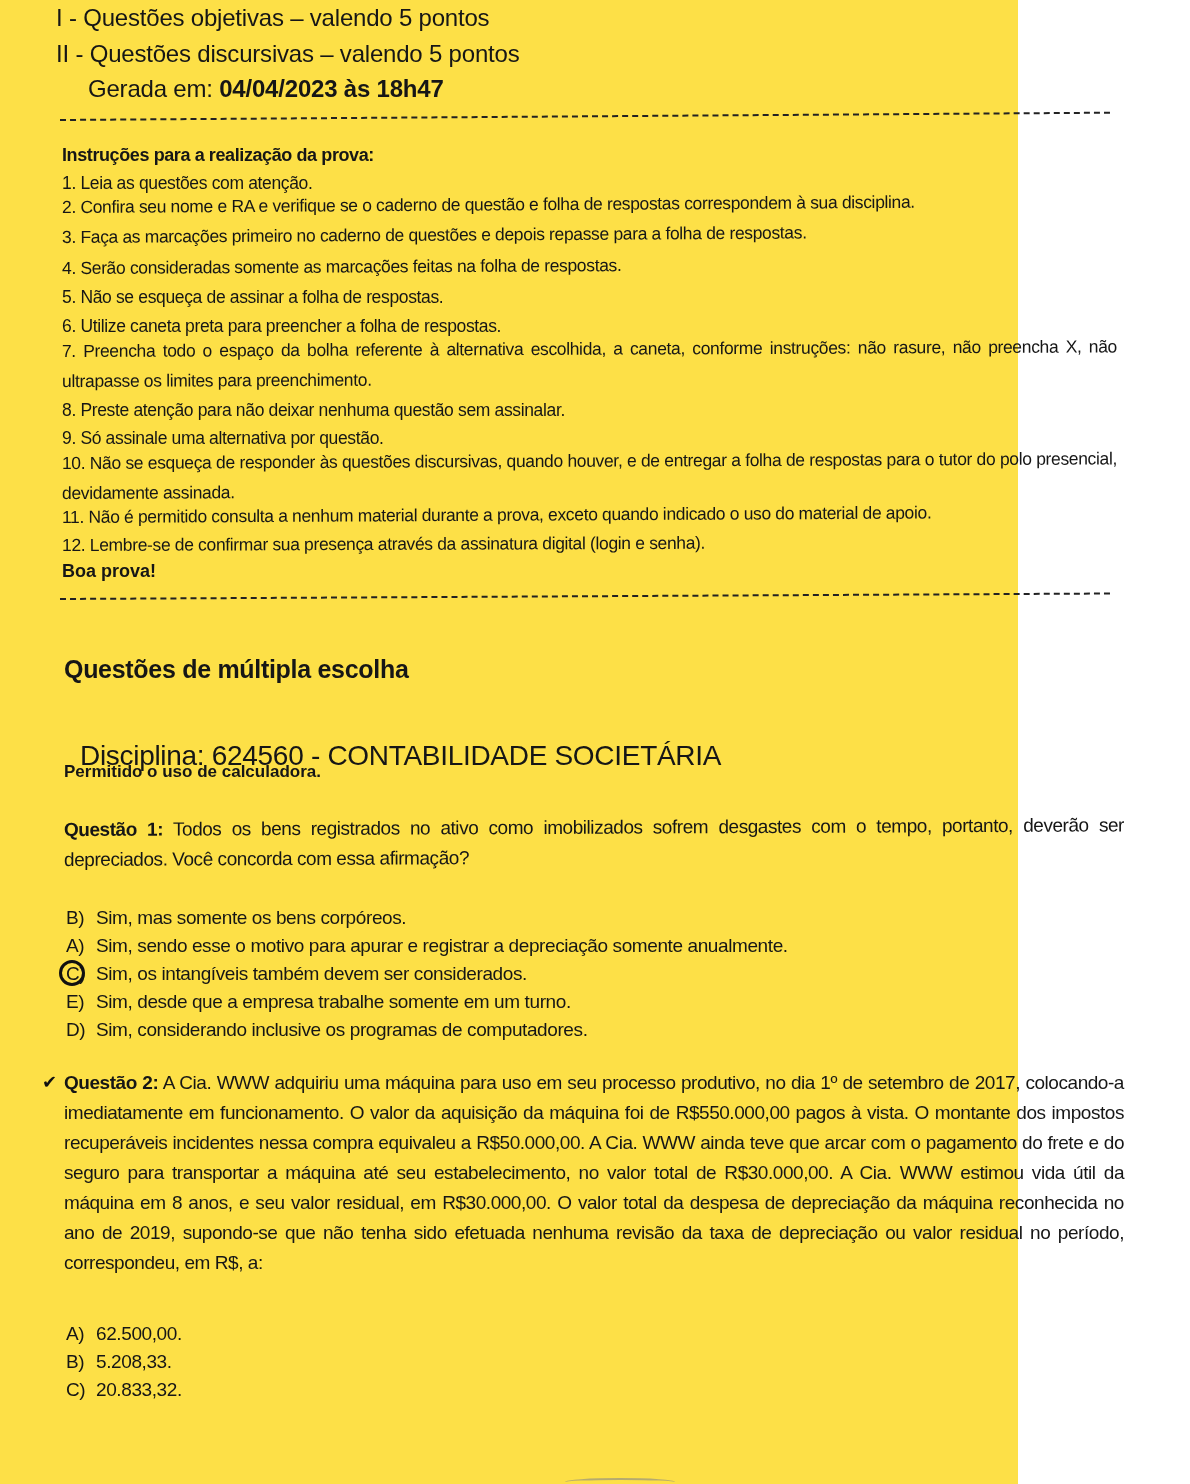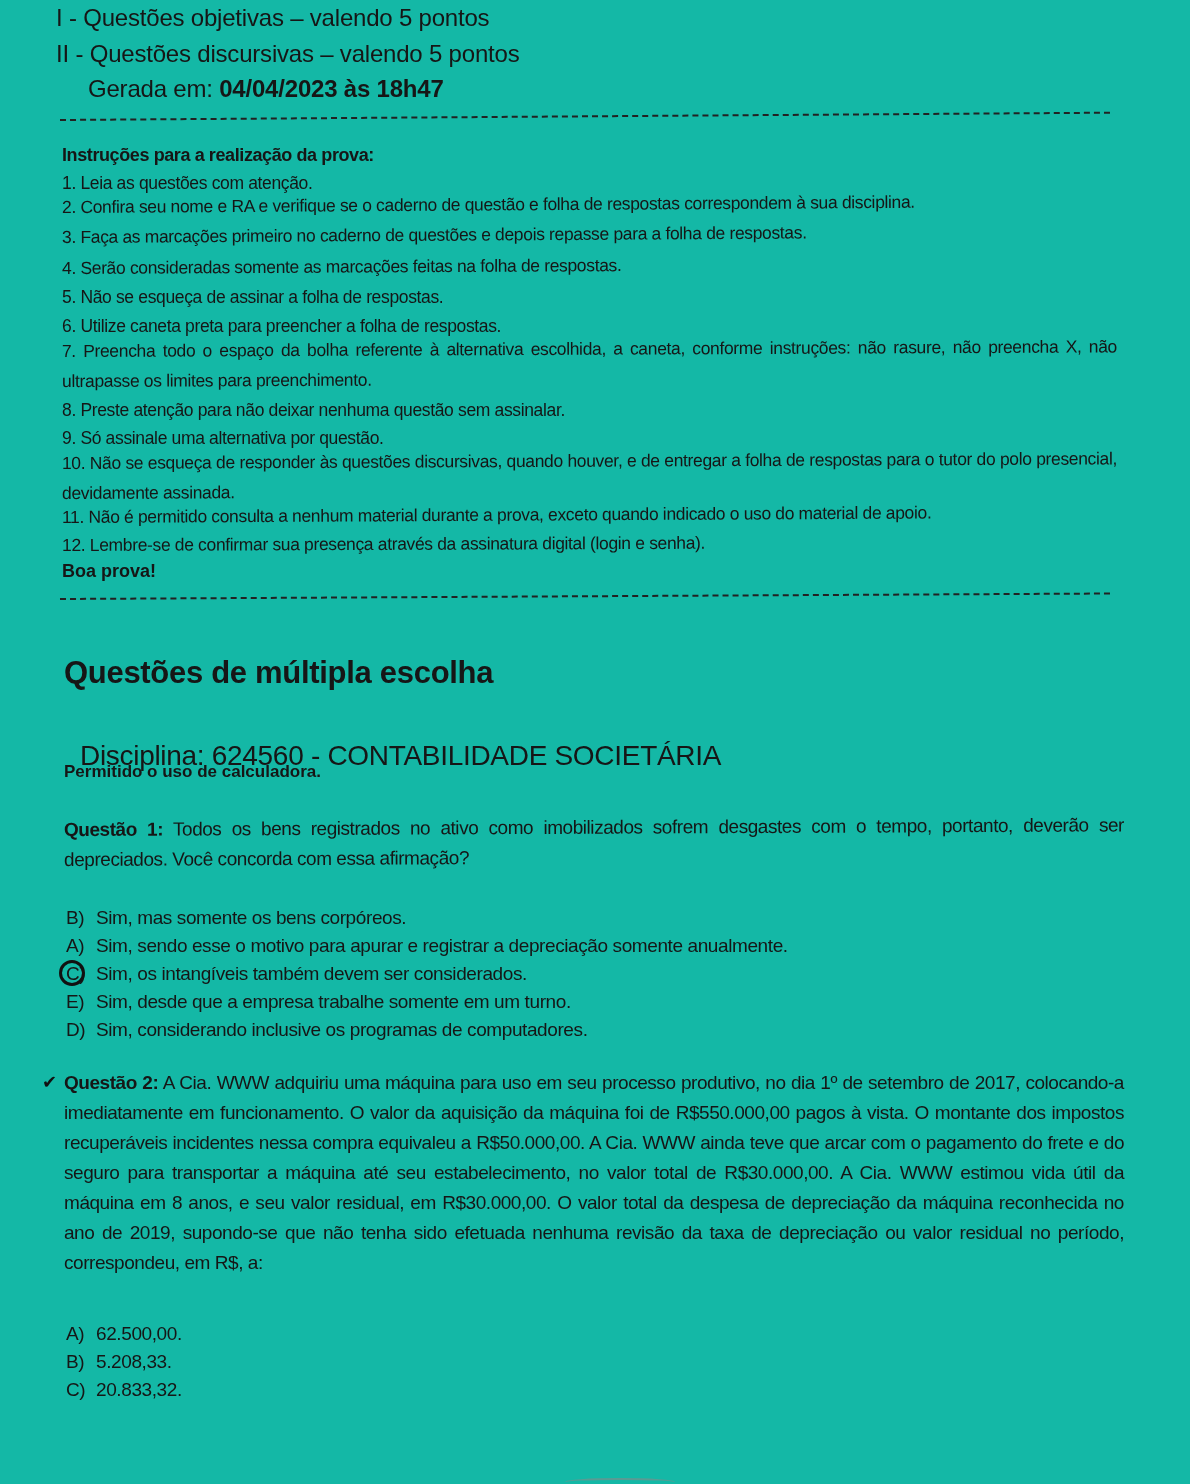--- a/index.html
+++ b/index.html
@@ -11,23 +11,23 @@
     width: 1190px;
     height: 1484px;
     position: relative;
     overflow: hidden;
     font-family: "Liberation Sans", "DejaVu Sans", sans-serif;
     color: #161616;
   }
   .page {
     position: absolute;
     left: 0; top: 0;
-    width: 1190px;
+    width: 1018px;
     height: 1484px;
-    background: #14b8a6;
+    background: #fde047;
   }
   .header-line {
     position: absolute;
     left: 56px;
     font-size: 24px;
     letter-spacing: -0.2px;
     white-space: nowrap;
   }
   .header-line b { font-weight: 700; }
   .dash-rule {
@@ -58,21 +58,21 @@
     position: absolute;
     left: 62px;
     top: 561px;
     font-size: 18px;
     font-weight: 700;
   }
   .section-title {
     position: absolute;
     left: 64px;
     top: 655px;
-    font-size: 31px;
+    font-size: 25px;
     font-weight: 700;
     letter-spacing: -0.3px;
   }
   .disciplina {
     position: absolute;
     left: 80px;
     top: 732px;
     font-size: 28px;
     letter-spacing: -0.3px;
     margin-top: 8px;

